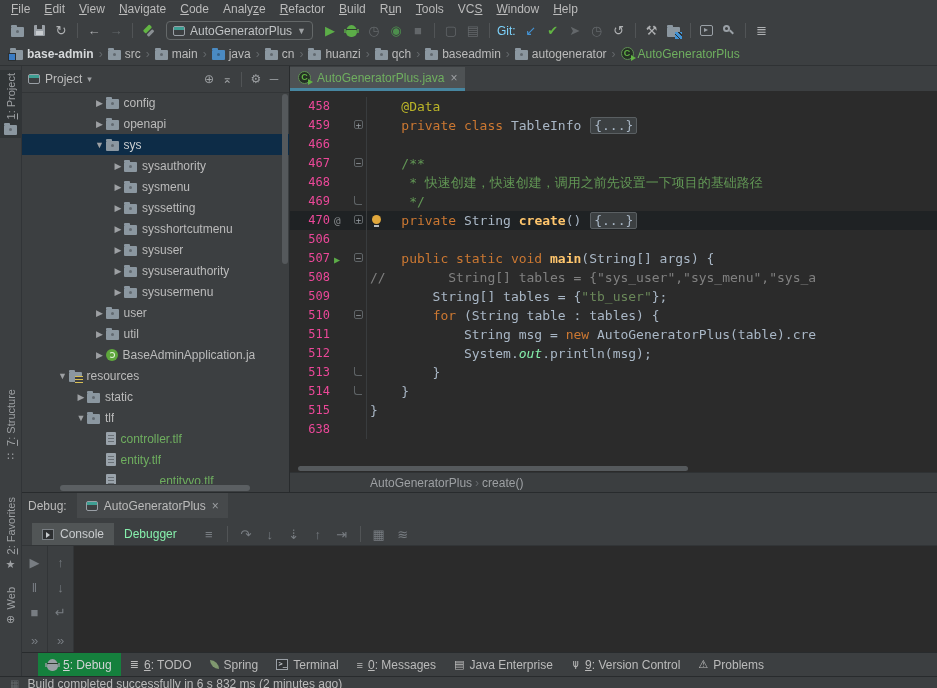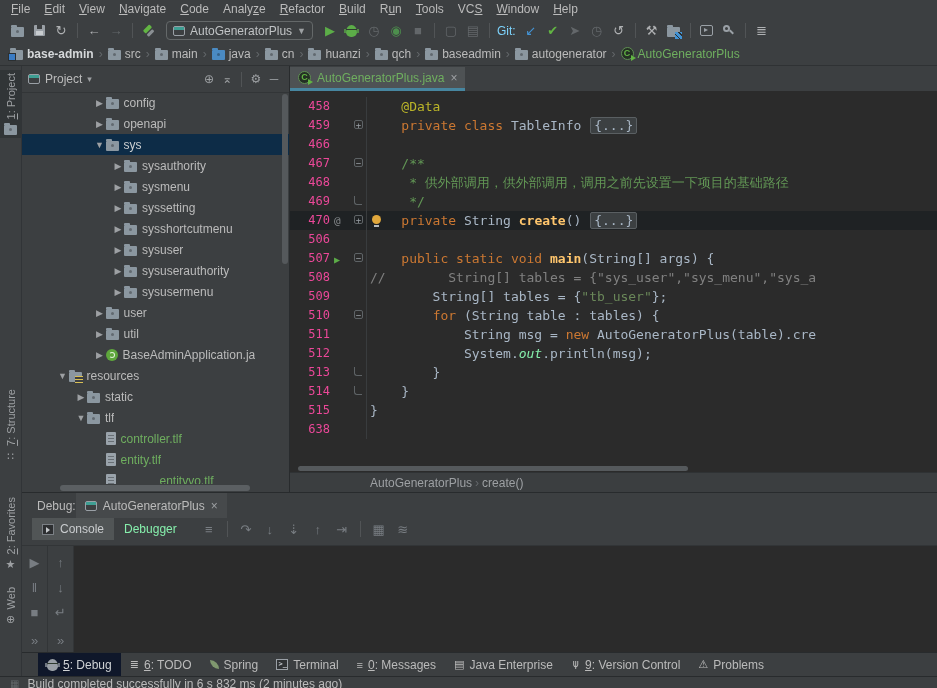--- a/index.html
+++ b/index.html
@@ -71,43 +71,43 @@
   .sg-s{color:#6a8759}.sg-c{color:#808080}.sg-d{color:#629755}.sg-i{color:#86efac;font-style:italic}
   .sg-f{display:inline-block;background:#3c4042;border:1px solid #5a5f62;border-radius:2px;color:#a9b7c6;
         line-height:15px;padding:0 3px;margin:0 1px}
   #ed-hscroll{position:absolute;top:399px;left:0;right:0;height:7px}
   #ed-hscroll .thumb{position:absolute;left:8px;width:390px;height:5px;top:1px;border-radius:3px;background:#55595c}
   #ed-crumbs{position:absolute;top:406px;left:0;right:0;height:20px;background:#3b3e40;border-top:1px solid #2f3234;
              display:flex;align-items:center;padding-left:80px;color:#9da0a3;box-sizing:border-box}
 
   
   #debug{top:492px;left:0;right:0;height:160px;background:#3c3f41;border-top:1px solid #282b2d;box-sizing:border-box}
-  #dbg-header{height:25px;display:flex;align-items:center;gap:0;padding-left:37px}
+  #dbg-header{height:25px;display:flex;align-items:center;gap:10px;padding-left:28px}
   #dbg-tab{height:25px;display:flex;align-items:center;gap:6px;padding:0 9px;background:#46494b}
   #dbg-tab .close{color:#9da0a3}
-  #dbg-toolbar{height:27px;display:flex;align-items:flex-start}
+  #dbg-toolbar{height:27px;display:flex;align-items:flex-end}
   #dbg-rerun{margin-left:7px;margin-right:14px}
   .vtab{height:22px;display:flex;align-items:center;gap:6px;padding:0 10px;color:#86efac}
   .vtab.sel{background:#515556;color:#c9ccce}
   .dsep{width:1px;height:16px;background:#515456;margin:0 6px}
   .dbtn{min-width:24px;height:22px;display:flex;align-items:center;justify-content:center;font-size:13px;color:#787d82}
   #dbg-body{position:absolute;left:22px;right:0;top:52px;bottom:0;background:#2b2b2b;border-top:1px solid #323537}
   .dcol{position:absolute;top:0;bottom:0;width:26px;background:#3c3f41;display:flex;flex-direction:column;
         align-items:center;padding-top:8px;gap:9px;box-sizing:border-box}
   #dcol1{left:0;border-right:1px solid #323537}
   #dcol2{left:26px;border-right:1px solid #323537}
   .dcol .dbtn{height:16px}
   .dcol .last{margin-top:auto;margin-bottom:4px}
   #console-area{position:absolute;left:52px;right:0;top:0;bottom:0;background:#2b2b2b}
 
   
   #bottombar{top:652px;left:0;right:0;height:24px;background:#3c3f41;border-top:1px solid #282b2d;
              display:flex;align-items:center;padding-left:38px;box-sizing:border-box}
   .bitem{height:23px;display:flex;align-items:center;gap:5px;padding:0 9px;color:#bbbbbb}
-  .bitem.sel{background:#0f172a;color:#d0d3d5}
+  .bitem.sel{background:#15803d;color:#d0d3d5}
   #statusbar{top:676px;left:0;right:0;height:12px;background:#3c3f41;border-top:1px solid #282b2d;
              display:flex;align-items:flex-start;gap:8px;padding-left:10px;overflow:hidden;box-sizing:border-box;color:#bbbbbb}
   #statusbar .txt{line-height:15px}
 
   
   .ic{display:inline-flex;align-items:center;justify-content:center;flex:none}
   .ic.dim{color:#63676a}
   .rot{transform:rotate(180deg)}
   .sh-folder{width:13px;height:10px;background:#8b97a0;border-radius:1px;position:relative;margin-top:2px}
   .sh-folder::before{content:"";position:absolute;top:-2px;left:0;width:6px;height:2px;background:inherit;border-radius:1px 1px 0 0}
@@ -455,21 +455,21 @@
           <span class="ic sh-class"></span>
           <span>AutoGeneratorPlus.java</span>
           <span class="close">×</span>
         </div>
       </div>
       <div id="code">
           <div class="cl"><span class="gn">458</span><span class="gm"></span><span class="ct"><span class="sg-p">    </span><span class="sg-a">@Data</span></span></div>
           <div class="cl"><span class="gn">459</span><span class="gm"><span class="fb">+</span></span><span class="ct"><span class="sg-p">    </span><span class="sg-k">private class </span><span class="sg-p">TableInfo </span><span class="sg-f">{...}</span></span></div>
           <div class="cl"><span class="gn">466</span><span class="gm"></span><span class="ct"></span></div>
           <div class="cl"><span class="gn">467</span><span class="gm"><span class="fb">−</span></span><span class="ct"><span class="sg-p">    </span><span class="sg-d">/**</span></span></div>
-          <div class="cl"><span class="gn">468</span><span class="gm"></span><span class="ct"><span class="sg-d">     * 供外部调用，供外部调用，调用之前先设置一下项目的基础路径</span></span></div>
+          <div class="cl"><span class="gn">468</span><span class="gm"></span><span class="ct"><span class="sg-d">     * 快速创建，快速创建，调用之前先设置一下项目的基础路径</span></span></div>
           <div class="cl"><span class="gn">469</span><span class="gm"><span class="fe"></span></span><span class="ct"><span class="sg-d">     */</span></span></div>
           <div class="cl hl"><span class="gn">470</span><span class="gm"><span class="mk">@</span><span class="fb">+</span></span><span class="ct"><span class="bulb"></span><span class="sg-p">    </span><span class="sg-k">private </span><span class="sg-p">String </span><span class="sg-m">create</span><span class="sg-p">() </span><span class="sg-f">{...}</span></span></div>
           <div class="cl"><span class="gn">506</span><span class="gm"></span><span class="ct"></span></div>
           <div class="cl"><span class="gn">507</span><span class="gm"><span class="mk run">▶</span><span class="fb">−</span></span><span class="ct"><span class="sg-p">    </span><span class="sg-k">public static void </span><span class="sg-m">main</span><span class="sg-p">(String[] args) {</span></span></div>
           <div class="cl"><span class="gn">508</span><span class="gm"></span><span class="ct"><span class="sg-c">//        String[] tables = {"sys_user","sys_menu","sys_a</span></span></div>
           <div class="cl"><span class="gn">509</span><span class="gm"></span><span class="ct"><span class="sg-p">        String[] tables = {</span><span class="sg-s">"tb_user"</span><span class="sg-p">};</span></span></div>
           <div class="cl"><span class="gn">510</span><span class="gm"><span class="fb">−</span></span><span class="ct"><span class="sg-p">        </span><span class="sg-k">for </span><span class="sg-p">(String table : tables) {</span></span></div>
           <div class="cl"><span class="gn">511</span><span class="gm"></span><span class="ct"><span class="sg-p">            String msg = </span><span class="sg-k">new </span><span class="sg-p">AutoGeneratorPlus(table).cre</span></span></div>
           <div class="cl"><span class="gn">512</span><span class="gm"></span><span class="ct"><span class="sg-p">            System.</span><span class="sg-i">out</span><span class="sg-p">.println(msg);</span></span></div>
           <div class="cl"><span class="gn">513</span><span class="gm"><span class="fe"></span></span><span class="ct"><span class="sg-p">        }</span></span></div>

